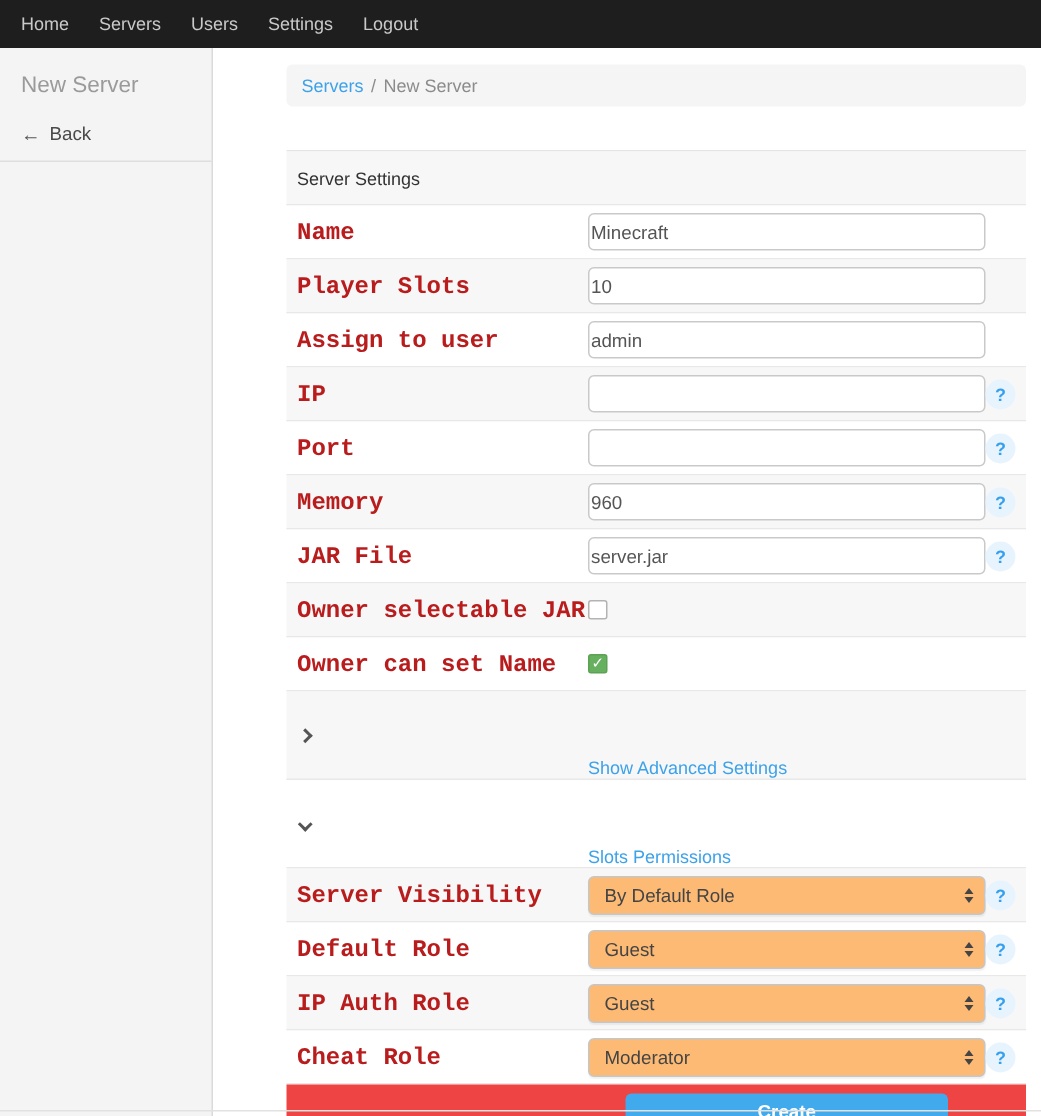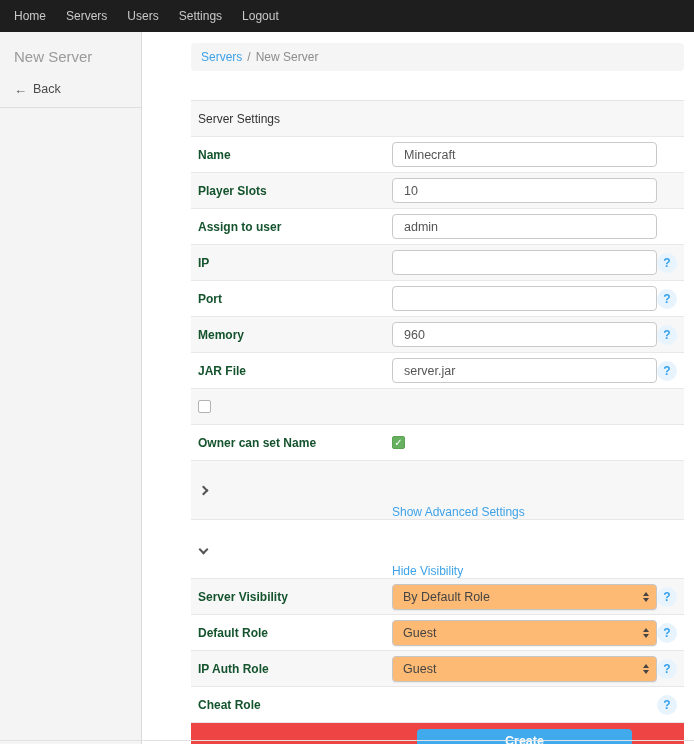--- a/index.html
+++ b/index.html
@@ -23,24 +23,24 @@
   .breadcrumb { margin-top:11px; height:28px; background:#f5f5f5; border-radius:4px; display:flex; align-items:center; padding:0 10px; font-size:12px; gap:5px; }
   .crumb-link { color:#3da2e9; text-decoration:none; cursor:pointer; }
   .crumb-sep, .crumb-current { color:#8c8c8c; }
 
   
   .form { margin-top:29px; border-top:1px solid #e5e5e5; }
   .row { min-height:36px; display:flex; align-items:center; border-bottom:1px solid #e8e8e8; padding-left:7px; background:#fff; }
   .row:nth-child(odd) { background:#f7f7f7; }
   .row.no-stripe { background:#ef4444; border-bottom:none; }
   .section-title { font-size:12px; font-weight:normal; color:#333; }
-  .label { width:194px; font-size:12px; font-weight:bold; color:#14532d; flex:none; }
+  .label { width:194px; font-size:16px; font-weight:bold; color:#b91c1c; flex:none;font-family:Liberation Mono, monospace; }
   .field { display:flex; align-items:center; flex:1; }
 
-  .input { width:265px; height:25px; border:1px solid #c9c9c9; border-radius:4px; font-family:"Liberation Sans", sans-serif; font-size:12.5px; color:#555; padding:0 11px; background:#fff; outline:none; }
+  .input { width:265px; height:25px; border:1px solid #c9c9c9; border-radius:4px; font-family:"Liberation Sans", sans-serif; font-size:12.5px; color:#555; padding:0 1px; background:#fff; outline:none; }
 
   .help { margin-left:auto; margin-right:7px; width:20px; height:20px; border-radius:50%; background:#e8f4fd; color:#36a0ee; font-size:12px; font-weight:bold; display:flex; align-items:center; justify-content:center; cursor:pointer; flex:none; }
 
   .checkbox { width:13px; height:13px; border:1px solid #b3b3b3; border-radius:2px; background:#fff; display:inline-flex; align-items:center; justify-content:center; cursor:pointer; }
   .checkbox[data-checked="true"] { background:#67b05f; border-color:#5ca254; }
   .checkbox[data-checked="true"]::after { content:"✓"; color:#fff; font-size:10px; line-height:1; }
 
   .chevron { width:7px; height:7px; border-right:2px solid #555; border-bottom:2px solid #555; display:inline-block; margin-left:2px; cursor:pointer; }
   .chevron.right { transform:rotate(-45deg); }
   .chevron.down  { transform:rotate(45deg); margin-top:-3px; }
@@ -139,20 +139,21 @@
 
         <div class="row">
           <div class="label">JAR File</div>
           <div class="field">
             <input class="input" value="server.jar" style="">
             <span class="help">?</span>
           </div>
         </div>
 
         <div class="row">
+          <div class="label">Owner selectable JAR</div>
           <div class="field">
               <span class="checkbox" data-checked="false"></span>
             </div>
         </div>
 
         <div class="row">
           <div class="label">Owner can set Name</div>
           <div class="field">
               <span class="checkbox" data-checked="true"></span>
             </div>
@@ -161,21 +162,21 @@
         <div class="row">
           <div class="label"><span class="chevron right"></span></div>
           <div class="field">
               <a class="link">Show Advanced Settings</a>
             </div>
         </div>
 
         <div class="row">
           <div class="label"><span class="chevron down"></span></div>
           <div class="field">
-              <a class="link">Hide Visibility</a>
+              <a class="link">Slots Permissions</a>
             </div>
         </div>
 
         <div class="row">
           <div class="label">Server Visibility</div>
           <div class="field">
             <div class="select">
               <span>By Default Role</span>
               <span class="select-arrows">
                   <i class="up"></i>
@@ -210,20 +211,27 @@
                   <i class="down"></i>
                 </span>
             </div>
             <span class="help">?</span>
           </div>
         </div>
 
         <div class="row">
           <div class="label">Cheat Role</div>
           <div class="field">
+            <div class="select">
+              <span>Moderator</span>
+              <span class="select-arrows">
+                  <i class="up"></i>
+                  <i class="down"></i>
+                </span>
+            </div>
             <span class="help">?</span>
           </div>
         </div>
 
         <div class="row no-stripe">
           <div class="label"></div>
           <div class="field">
               <button class="create-btn">Create</button>
             </div>
         </div>

